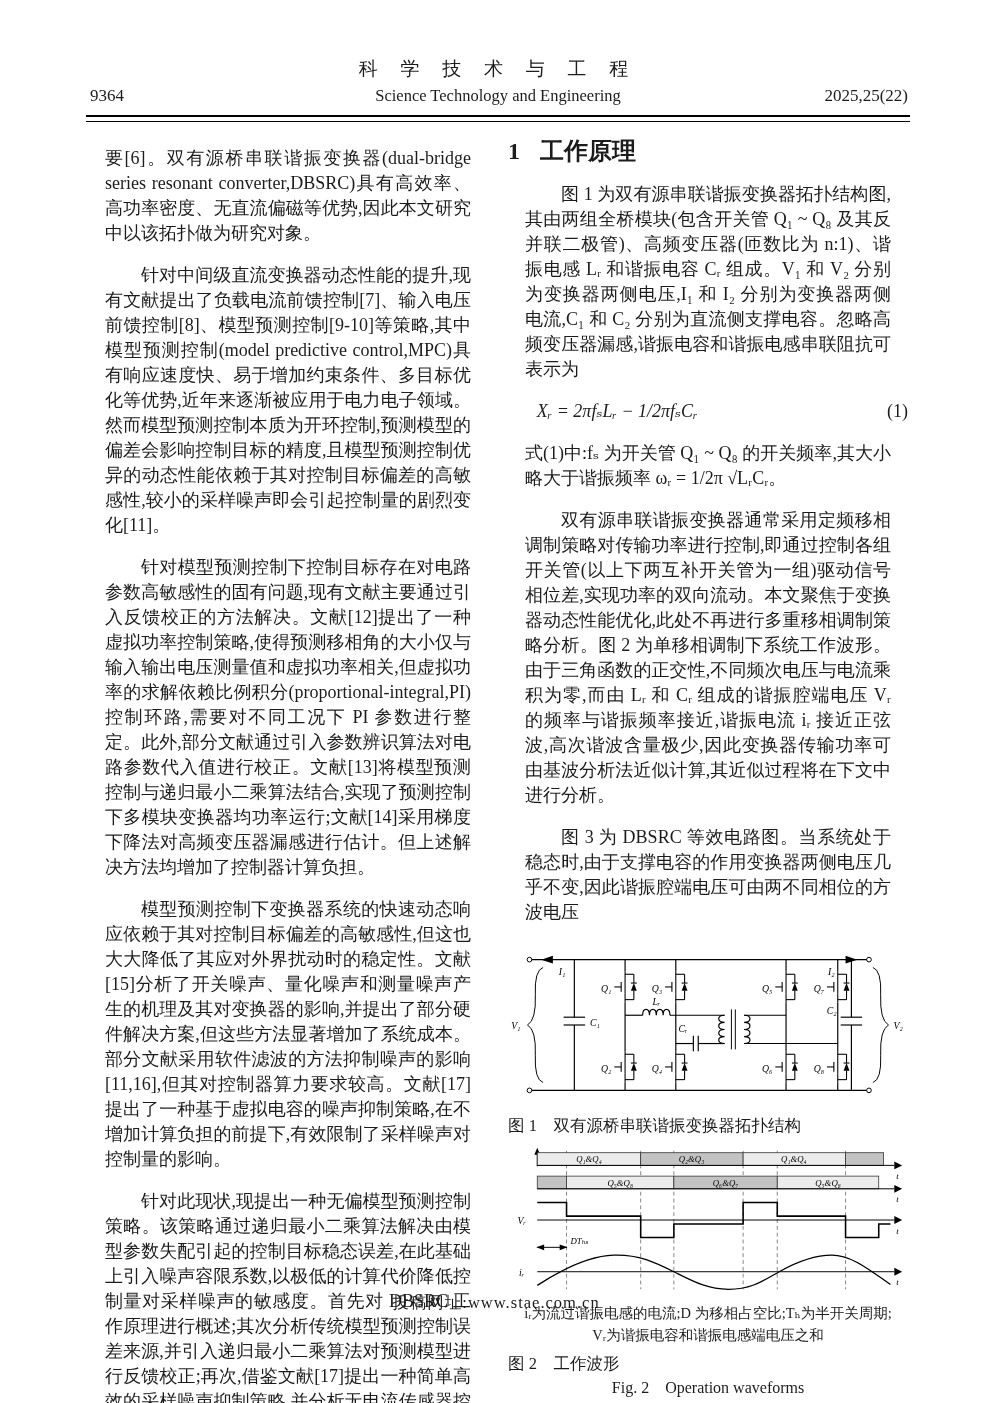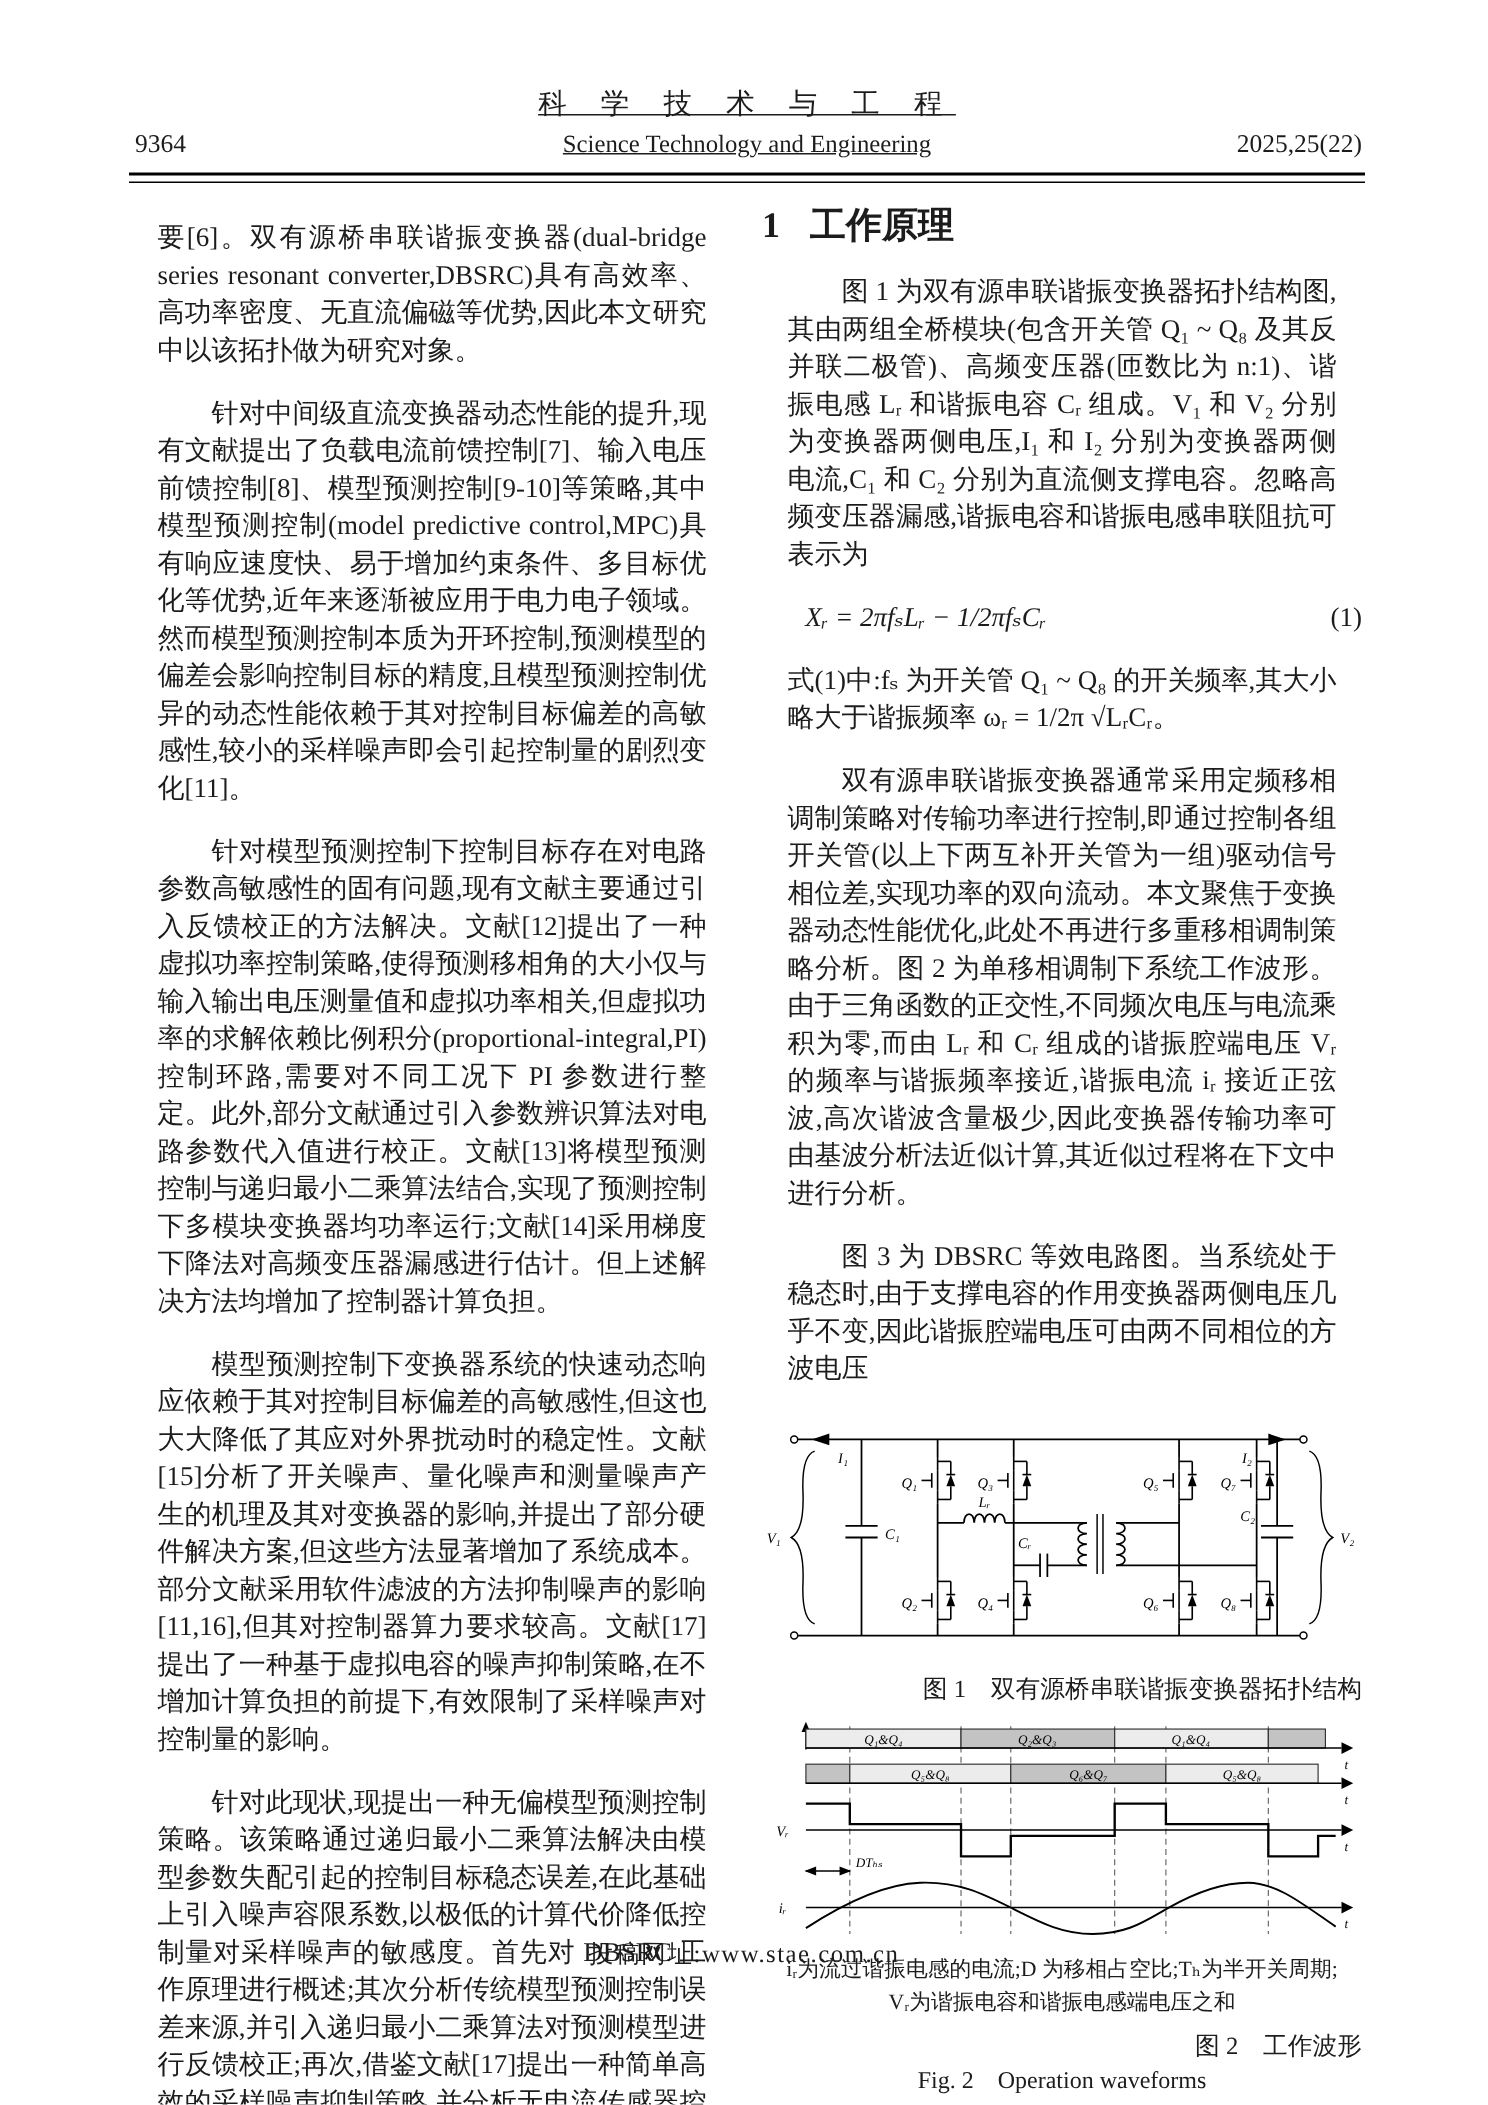--- a/index.html
+++ b/index.html
@@ -2,39 +2,39 @@
 <html><head>
 <meta charset="utf-8">
 <style>
   html,body{margin:0;padding:0;}
   body{
     width:992px;height:1403px;background:#ffffff;position:relative;overflow:hidden;
     font-family:"Liberation Serif","DejaVu Serif",serif;color:#1c1c1c;
     -webkit-font-smoothing:antialiased;
   }
   .header{position:absolute;top:56px;left:88px;right:84px;height:52px;}
-  .journal-center{position:absolute;left:0;right:0;top:0;text-align:center;text-decoration:underline;}
+  .journal-center{position:absolute;left:0;right:0;top:0;text-align:center;}
   .journal-zh{font-size:19px;letter-spacing:9px;}
   .journal-en{font-size:16.5px;margin-top:4px;}
   .page-number{position:absolute;left:2px;bottom:2px;font-size:17px;}
   .issue{position:absolute;right:0;bottom:2px;font-size:17px;}
   .rule1{position:absolute;top:115px;left:86px;right:82px;border-top:2.5px solid #000;}
   .rule2{position:absolute;top:121px;left:86px;right:82px;border-top:1.5px solid #000;}
   .content{position:absolute;top:129px;left:88px;right:84px;display:flex;gap:20px;}
   .col{width:400px;font-size:18px;line-height:25px;text-align:justify;text-justify:inter-ideograph;}
   .col p{margin:17px;}
   .indent{text-indent:2em;}
   .section-heading{font-size:24px;font-weight:bold;margin:8px 0 14px 0;line-height:28px;text-align:left;}
   .section-no{margin-right:20px;}
   .equation{display:flex;align-items:baseline;padding-left:1.6em;margin:3px 0;}
   .eq-body{font-style:italic;}
   .eq-no{margin-left:auto;font-style:normal;}
   .fig{margin:8px 0 4px 0;text-align:center;}
   .fig svg{display:block;margin:0 auto;}
-  .fig-cap-zh{font-size:16.5px;line-height:24px;margin-top:6px;text-align:right;}
+  .fig-cap-zh{font-size:16.5px;line-height:24px;margin-top:6px;text-align:left;}
   .fig-cap-en{font-size:16px;line-height:23px;text-align:center;}
   .fig-notes{font-size:14.5px;line-height:22px;text-align:center;margin-top:6px;}
   .footer{position:absolute;top:1292px;left:0;width:100%;text-align:center;font-size:16.5px;letter-spacing:1px;}
   
   svg .wire{stroke:#000;stroke-width:1.2;fill:none;}
   svg .thin{stroke:#000;stroke-width:1;fill:none;}
   svg text{font-family:"Liberation Serif","DejaVu Serif",serif;font-style:italic;fill:#000;}
 </style>
 </head>
 <body>

